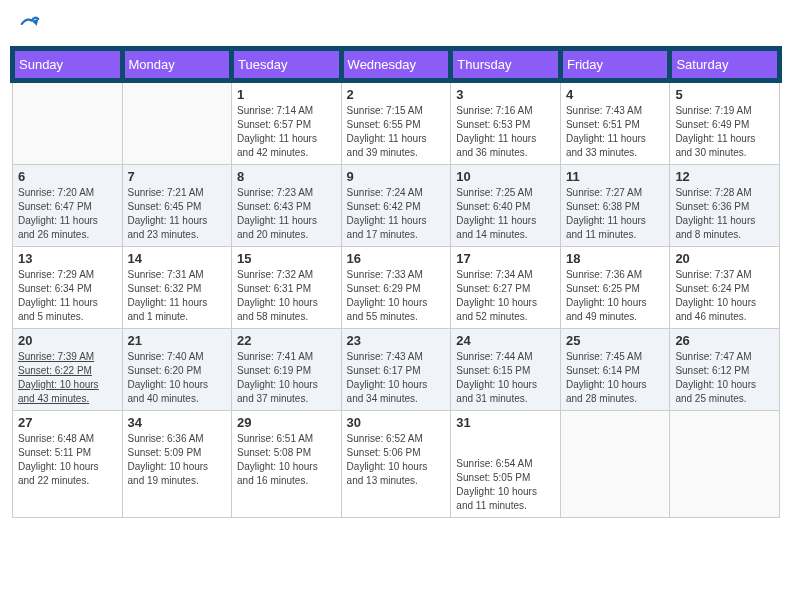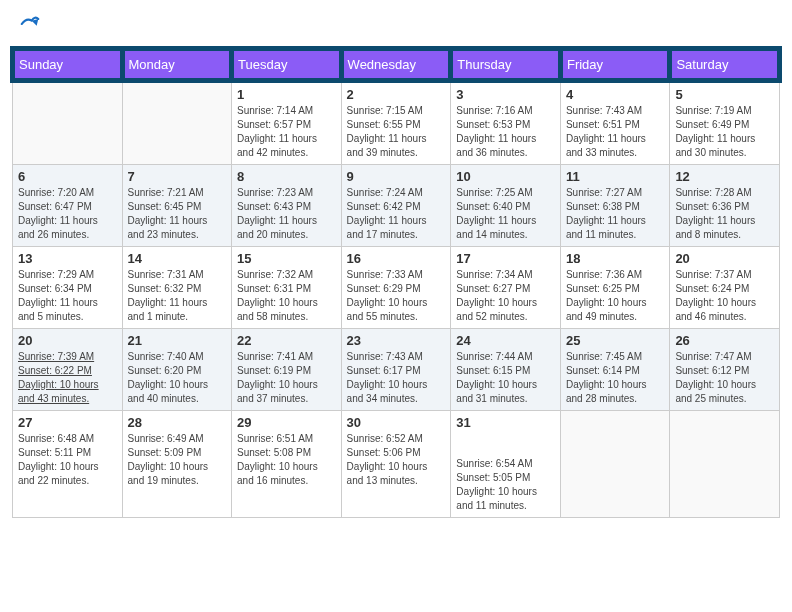--- a/index.html
+++ b/index.html
@@ -293,22 +293,22 @@
         </td>
       </tr>
       <tr>
         <td>
           <span class="day-number">27</span>
           <div class="day-info" style="white-space: pre-line;">Sunrise: 6:48 AM
 Sunset: 5:11 PM
 Daylight: 10 hours and 22 minutes.</div>
         </td>
         <td>
-          <span class="day-number">28</span>
-          <div class="day-info" style="white-space: pre-line;">Sunrise: 6:49 AM
+          <span class="day-number">34</span>
+          <div class="day-info" style="white-space: pre-line;">Sunrise: 6:36 AM
 Sunset: 5:09 PM
 Daylight: 10 hours and 19 minutes.</div>
         </td>
         <td>
           <span class="day-number">29</span>
           <div class="day-info" style="white-space: pre-line;">Sunrise: 6:51 AM
 Sunset: 5:08 PM
 Daylight: 10 hours and 16 minutes.</div>
         </td>
         <td>

